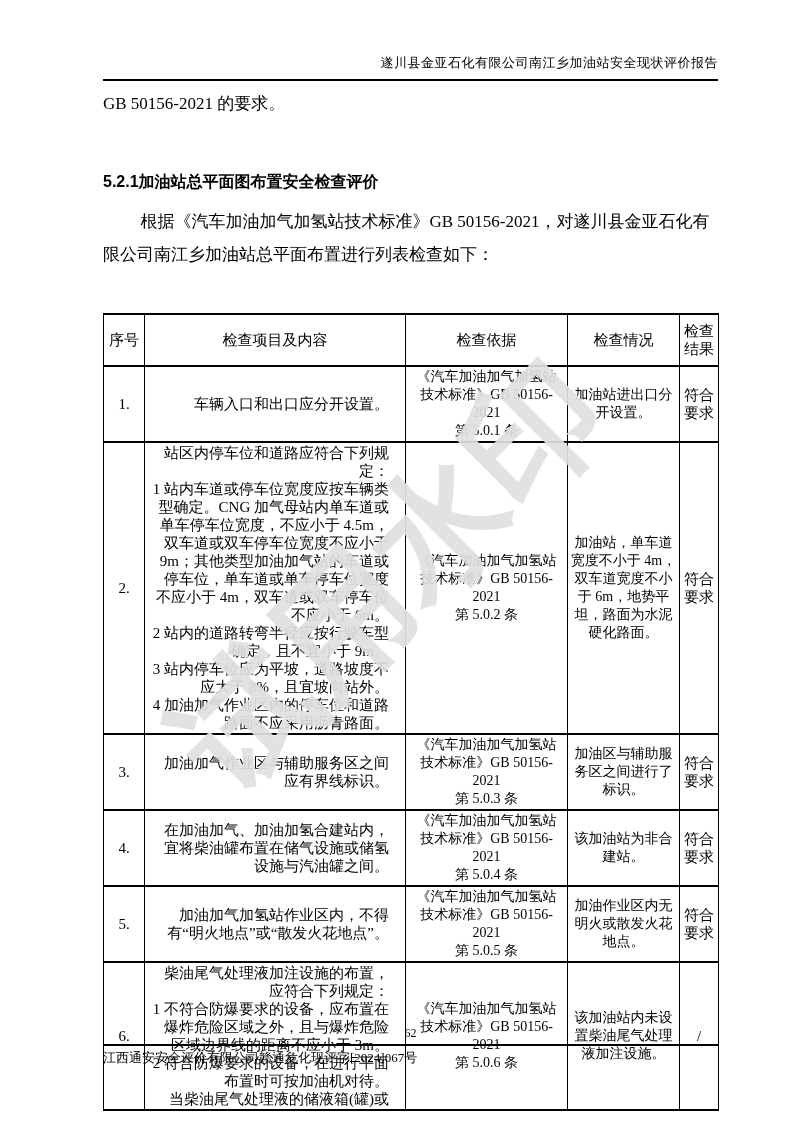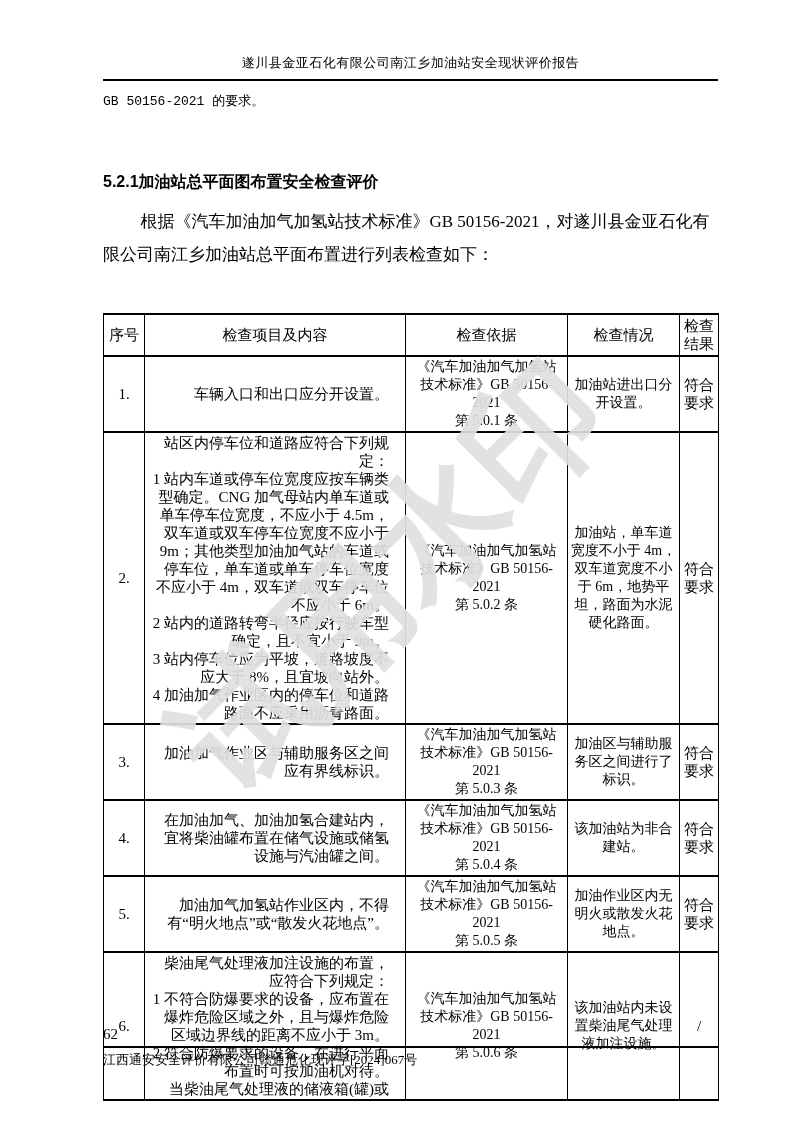--- a/index.html
+++ b/index.html
@@ -9,26 +9,26 @@
     width:793px; height:1122px;
     margin:0 auto;
     background:#ffffff;
     overflow:hidden;
     font-family:"Liberation Serif","DejaVu Serif",serif;
     color:#000;
   }
   .content { position:absolute; left:103px; width:615px; }
 
   
-  .page-header { top:54px; text-align:center; }
+  .page-header { top:54px; text-align:right; }
   .page-header .title { font-size:13px; letter-spacing:0.5px; }
   .page-header .rule { margin-top:7px; border-top:2px solid #000; }
 
   
-  .intro { top:92px; font-size:13px;font-family:Liberation Mono, monospace; }
+  .intro { top:92px; font-size:17px; }
   .h52 {
     top:128px; font-size:20px; font-weight:bold;
     letter-spacing:2px; font-family:"Liberation Serif","DejaVu Serif",serif;
   }
   .h521 {
     top:172px; font-size:16px; font-weight:bold;
     font-family:"Liberation Sans","DejaVu Sans",sans-serif;
   }
   .para { top:205px; font-size:17px; line-height:33px; text-indent:2.2em; }
   .caption { top:283px; font-size:14px; text-align:center; white-space:pre; }
@@ -60,21 +60,21 @@
     font-size:135px; line-height:135px; font-weight:bold;
     font-family:"Liberation Sans","DejaVu Sans",sans-serif;
     color:rgba(223,223,223,0.92);
     transform:rotate(-45deg);
     white-space:nowrap;
     pointer-events:none; z-index:10;
   }
 
   
   .footer { top:1026px; }
-  .footer .pagenum { font-size:15px; }
+  .footer .pagenum { text-align:center; font-size:12px; }
   .footer .rule { margin-top:3px; border-top:2px solid #000; }
   .footer .line2 { display:flex; margin-top:3px; font-size:13px; }
 </style>
 </head>
 <body>
 
 <div class="page">
 
   <div class="content page-header">
     <div class="title">遂川县金亚石化有限公司南江乡加油站安全现状评价报告</div>
@@ -92,21 +92,21 @@
   <div class="content tbl-wrap">
     <table>
       <colgroup>
           <col class="c1">
           <col class="c2">
           <col class="c3">
           <col class="c4">
           <col class="c5">
         </colgroup>
       <tbody>
-          <tr style="height:42px">
+          <tr style="height:52px">
         <th>序号</th>
         <th>检查项目及内容</th>
         <th>检查依据</th>
         <th>检查情况</th>
         <th>检查结果</th>
       </tr>
       <tr style="height:53px">
         <td class="no">1.</td>
         <td class="item">车辆入口和出口应分开设置。</td>
         <td class="basis">《汽车加油加气加氢站

